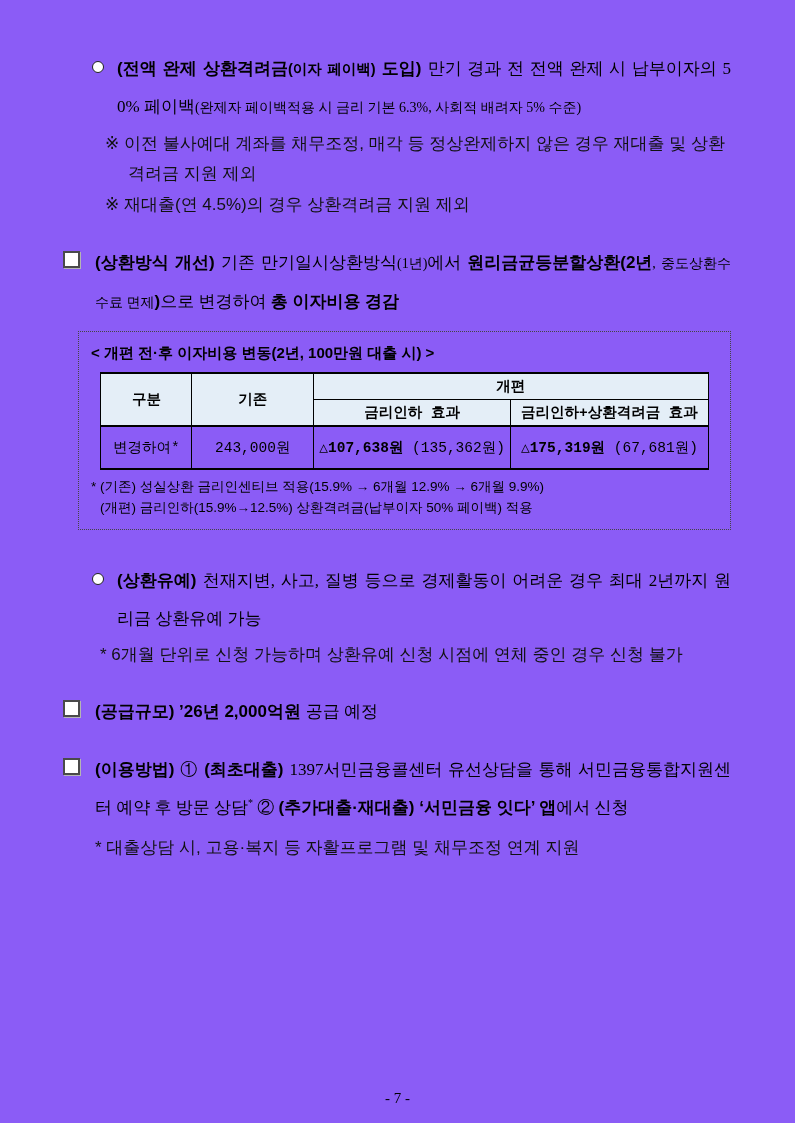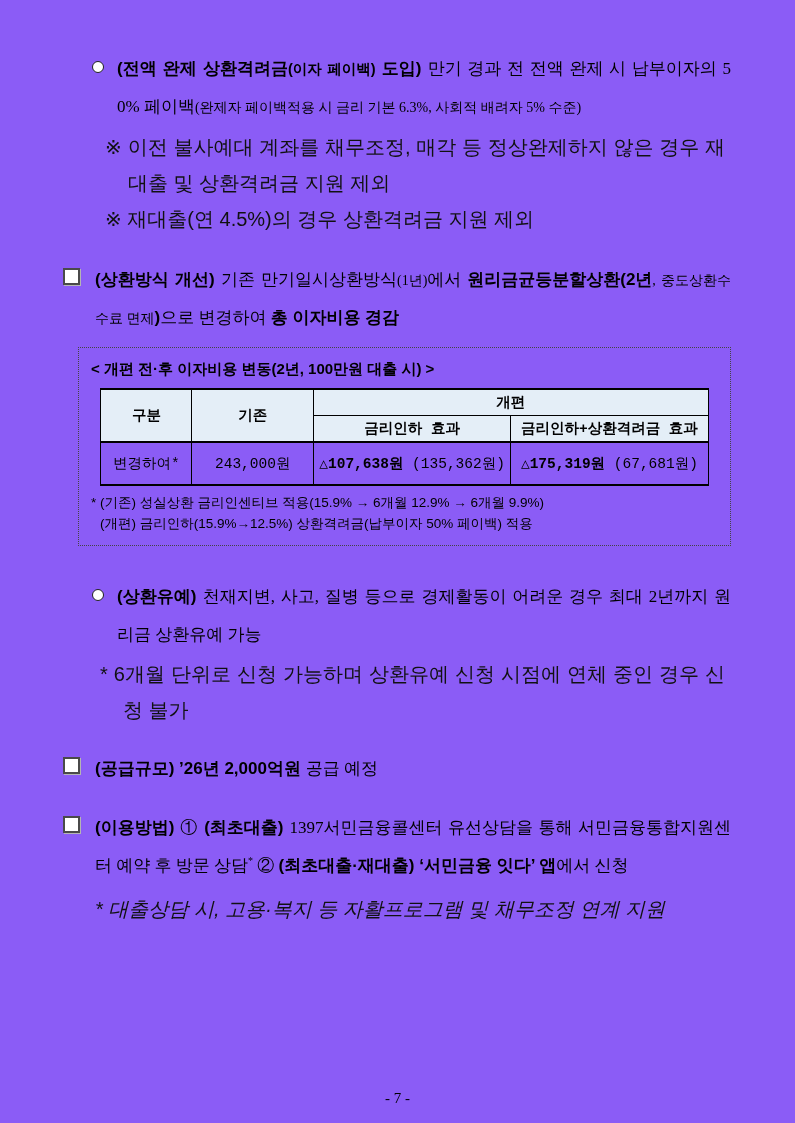--- a/index.html
+++ b/index.html
@@ -16,26 +16,26 @@
   .bullet{display:inline-block;text-indent:0;}
   .bc{width:25px;}
   .bs{width:32px;}
   .circle{display:inline-block;width:10px;height:10px;border:1.5px solid #222;
     border-radius:50%;position:relative;top:-1px;background:#fff;}
   .square{display:inline-block;width:13px;height:13px;border:2px solid #4a4a4a;
     box-shadow:1px 1px 0 #b5b5b5;position:relative;top:0;background:#fff;}
   .bg{font-family:"Liberation Sans","DejaVu Sans",sans-serif;font-weight:bold;}
   .sm{font-size:14px;}
   .bgsm{font-size:14.5px;}
-  .note{font-family:"Liberation Sans","DejaVu Sans",sans-serif;font-size:20px;
+  .note{font-family:"Liberation Sans","DejaVu Sans",sans-serif;font-size:17px;
     line-height:1.8;text-align:justify;word-break:break-all;color:#111;}
   .nh{padding-left:23px;text-indent:-23px;}
   .s1notes{margin:2px 70px 0 105px;}
   .s3note{margin:2px 70px 0 100px;}
-  .s6note{margin:6px 70px 11px 95px;font-style:italic;}
+  .s6note{margin:6px 70px 11px 95px;}
   .box{margin:10px 64px 0 78px;border:1px dotted #444;padding:8px 12px 10px;}
   .box-title{font-family:"Liberation Sans","DejaVu Sans",sans-serif;
     font-weight:bold;font-size:15px;margin:4px 0 2px;}
   table.tbl{border-collapse:collapse;margin:9px auto 6px;width:97%;table-layout:fixed;
     font-family:Liberation Mono, monospace;font-size:14.5px;}
   .tbl th,.tbl td{border:1px solid #000;text-align:center;vertical-align:middle;}
   .tbl thead th{background:#e4eef7;font-weight:bold;padding:3px 2px;}
   .tbl{border-top:2.5px solid #000;}
   .tbl tbody td{border-top:2px solid #000;border-bottom:2.5px solid #000;
     padding:11px 2px;white-space:nowrap;font-weight:normal;}
@@ -112,21 +112,21 @@
     <div class="s3note">
       <div class="note nh">* 6개월 단위로 신청 가능하며 상환유예 신청 시점에 연체 중인 경우 신청 불가</div>
     </div>
 
     <div class="para ps mt-p4">
       <span class="bullet bs"><span class="square"></span></span><span class="bg">(공급규모) </span><span class="bg">’26년 2,000억원 </span><span>공급 예정</span>
     </div>
 
 
     <div class="para ps mt-p6">
-      <span class="bullet bs"><span class="square"></span></span><span class="bg">(이용방법) </span><span>① </span><span class="bg">(최초대출) </span><span>1397서민금융콜센터 유선상담을 통해 서민금융통합지원센터 예약 후 방문 상담</span><sup>*</sup><span> ② </span><span class="bg">(최초대출·재대출) </span><span class="bg">‘서민금융 잇다’ 앱</span><span>에서 신청</span>
+      <span class="bullet bs"><span class="square"></span></span><span class="bg">(이용방법) </span><span>① </span><span class="bg">(최초대출) </span><span>1397서민금융콜센터 유선상담을 통해 서민금융통합지원센터 예약 후 방문 상담</span><sup>*</sup><span> ② </span><span class="bg">(추가대출·재대출) </span><span class="bg">‘서민금융 잇다’ 앱</span><span>에서 신청</span>
     </div>
     <div class="s6note">
       <div class="note nh">* 대출상담 시, 고용·복지 등 자활프로그램 및 채무조정 연계 지원</div>
     </div>
 
   </div>
 
   <div class="footer">- 7 -</div>
 </div>
 

